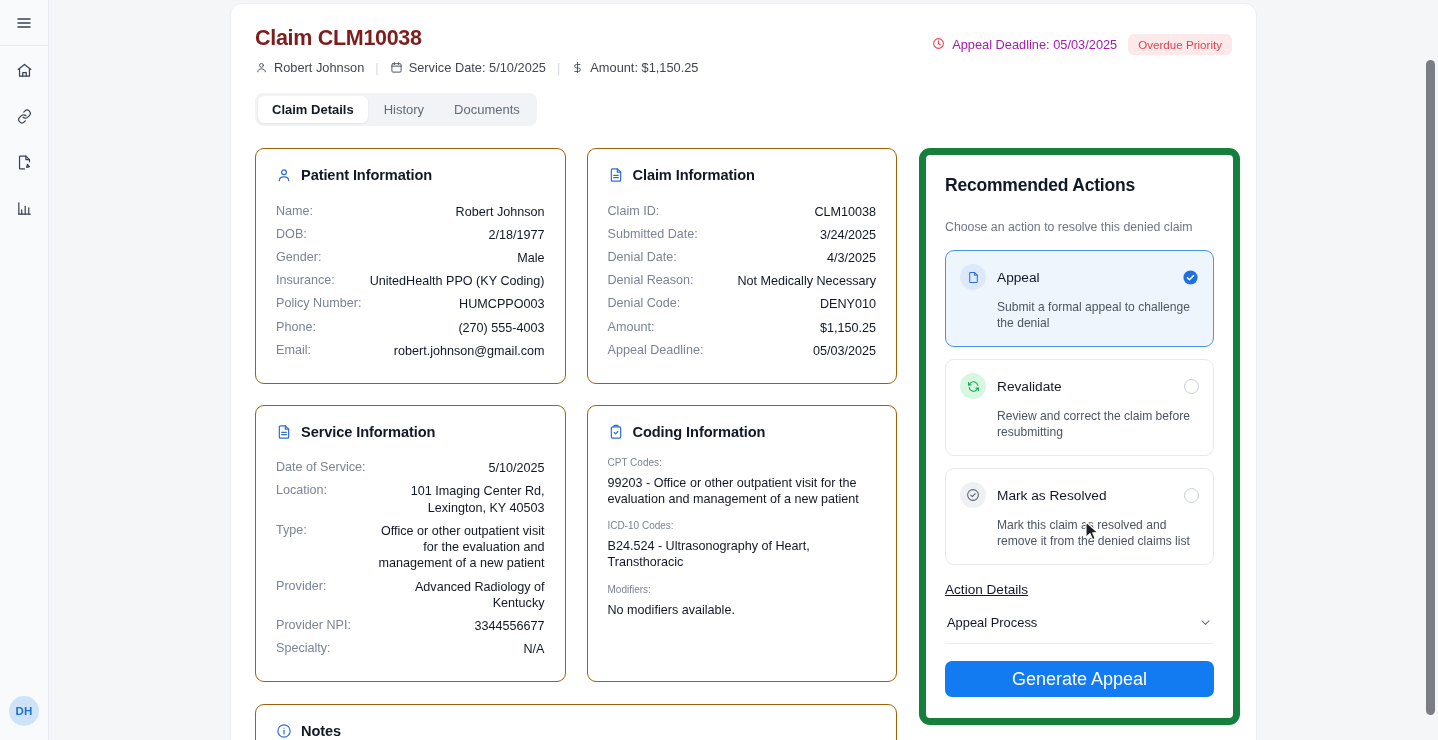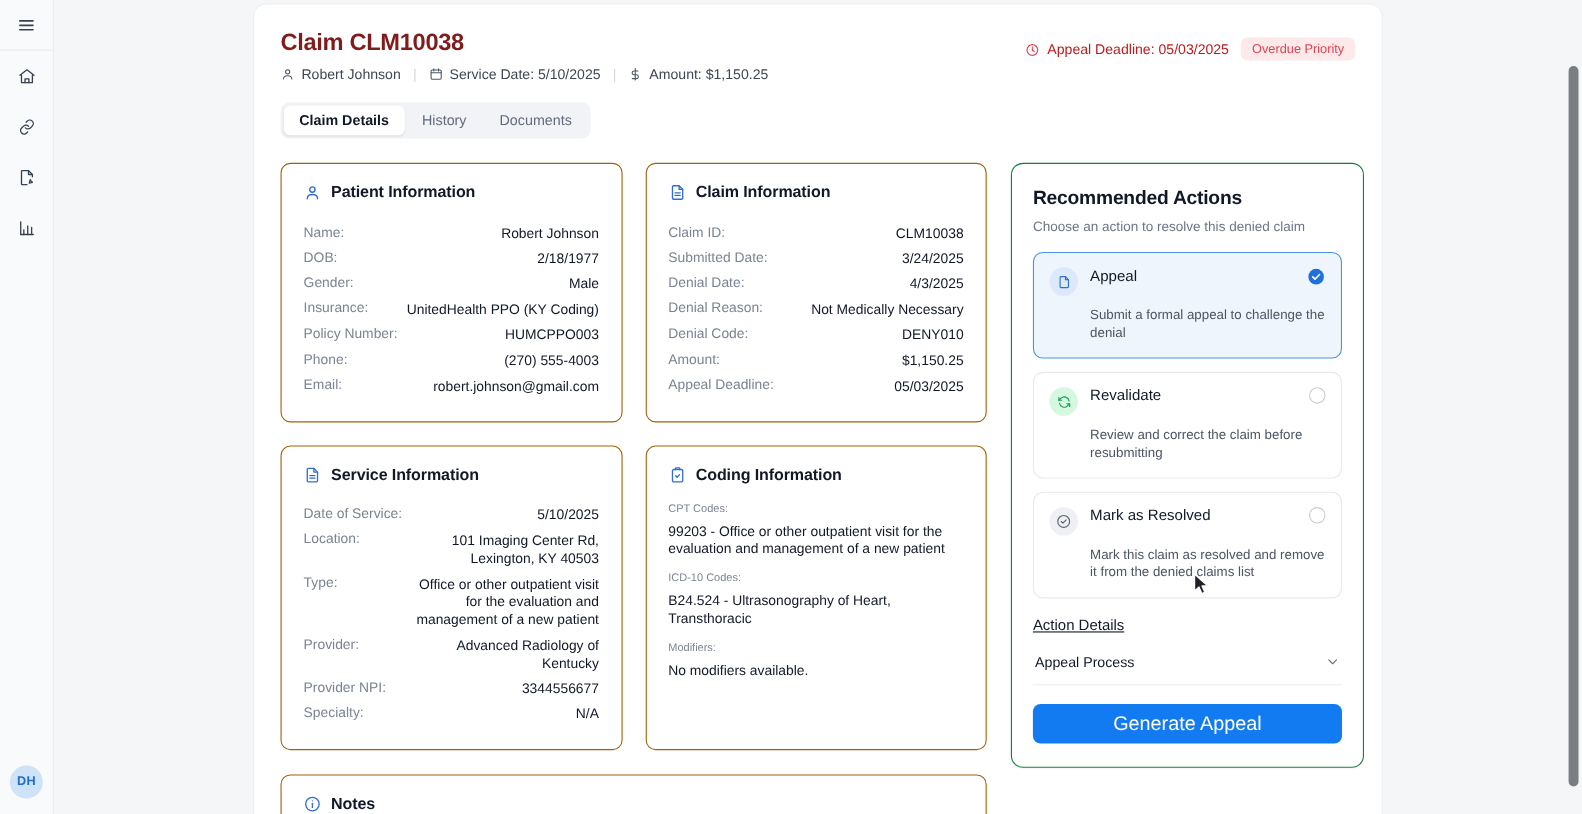--- a/index.html
+++ b/index.html
@@ -56,21 +56,21 @@
   .head-row { display: flex; align-items: flex-start; justify-content: space-between; }
   .meta-row {
     display: flex; align-items: center; gap: 8px;
     margin-top: 9px; font-size: 12.8px; color: #3f4653;
   }
   .meta-item { display: flex; align-items: center; gap: 6px; }
   .meta-sep { color: #d5d9e0; padding: 0 3px; }
   .ic { display: inline-flex; align-items: center; justify-content: center; color: #4b5563; }
 
   .head-right { display: flex; align-items: center; gap: 11px; padding-top: 8px; }
-  .deadline { display: flex; align-items: flex-end; gap: 7px; font-size: 12.8px; color: #b91c1c; }
+  .deadline { display: flex; align-items: flex-start; gap: 7px; font-size: 12.8px; color: #a21caf; }
   .deadline .ic { color: #e0414e; }
   .badge {
     background: #fde8ea; color: #d64552;
     font-size: 11.6px; padding: 4px 10px; border-radius: 6px;
     white-space: nowrap;
   }
 
   
   .tabs {
     display: inline-flex; gap: 2px; margin-top: 18px;
@@ -100,34 +100,34 @@
   .kv { display: flex; justify-content: space-between; align-items: flex-start; gap: 14px; padding: 3.5px 0; }
   .k { font-size: 12.6px; color: #7b8494; white-space: nowrap; }
   .v { font-size: 12.6px; color: #111827; text-align: right; line-height: 1.29; }
 
   .blk { margin-bottom: 13px; }
   .blk-label { font-size: 10px; color: #7b8494; margin-bottom: 7px; }
   .blk-text { font-size: 12.6px; color: #111827; line-height: 1.29; }
 
   
   .panel {
-    background: #fff; border: 1px solid #15803d; border-radius: 11px;
+    background: #fff; border: 7px solid #15803d; border-radius: 11px;
     padding: 20px 19px 21px 19px; width: 321px;
     box-shadow: 0 1px 2px rgba(16,24,40,.04);
   }
   .panel-title { font-size: 17.5px; font-weight: 700; color: #111827; letter-spacing: -.2px; }
-  .panel-sub { font-size: 12.3px; color: #6d7687; margin-top: 9px; margin-bottom: 16px; }
+  .panel-sub { font-size: 12.3px; color: #6d7687; margin-top: 24px; margin-bottom: 16px; }
 
   .action {
     border: 1px solid #e6e9ee; border-radius: 9px;
     padding: 13px 14px 15px 14px; margin-bottom: 12px;
     cursor: pointer; background: #fff; position: relative;
   }
   .action.selected { border-color: #4b93ea; background: #eff5fd; }
-  .action-top { display: flex; align-items: flex-start; gap: 11px; }
+  .action-top { display: flex; align-items: center; gap: 11px; }
   .action-ico {
     width: 26px; height: 26px; border-radius: 50%;
     display: flex; align-items: center; justify-content: center;
     flex: 0 0 26px;
   }
   .ico-blue { background: #dce9fb; color: #2f6fd0; }
   .ico-green { background: #d6f7e0; color: #18a257; }
   .ico-gray { background: #eef0f3; color: #5b6472; }
   .action-name { font-size: 13.7px; color: #111827; flex: 1; }
   .radio { width: 15px; height: 15px; border-radius: 50%; border: 1.4px solid #c8cdd6; flex: 0 0 15px; }

